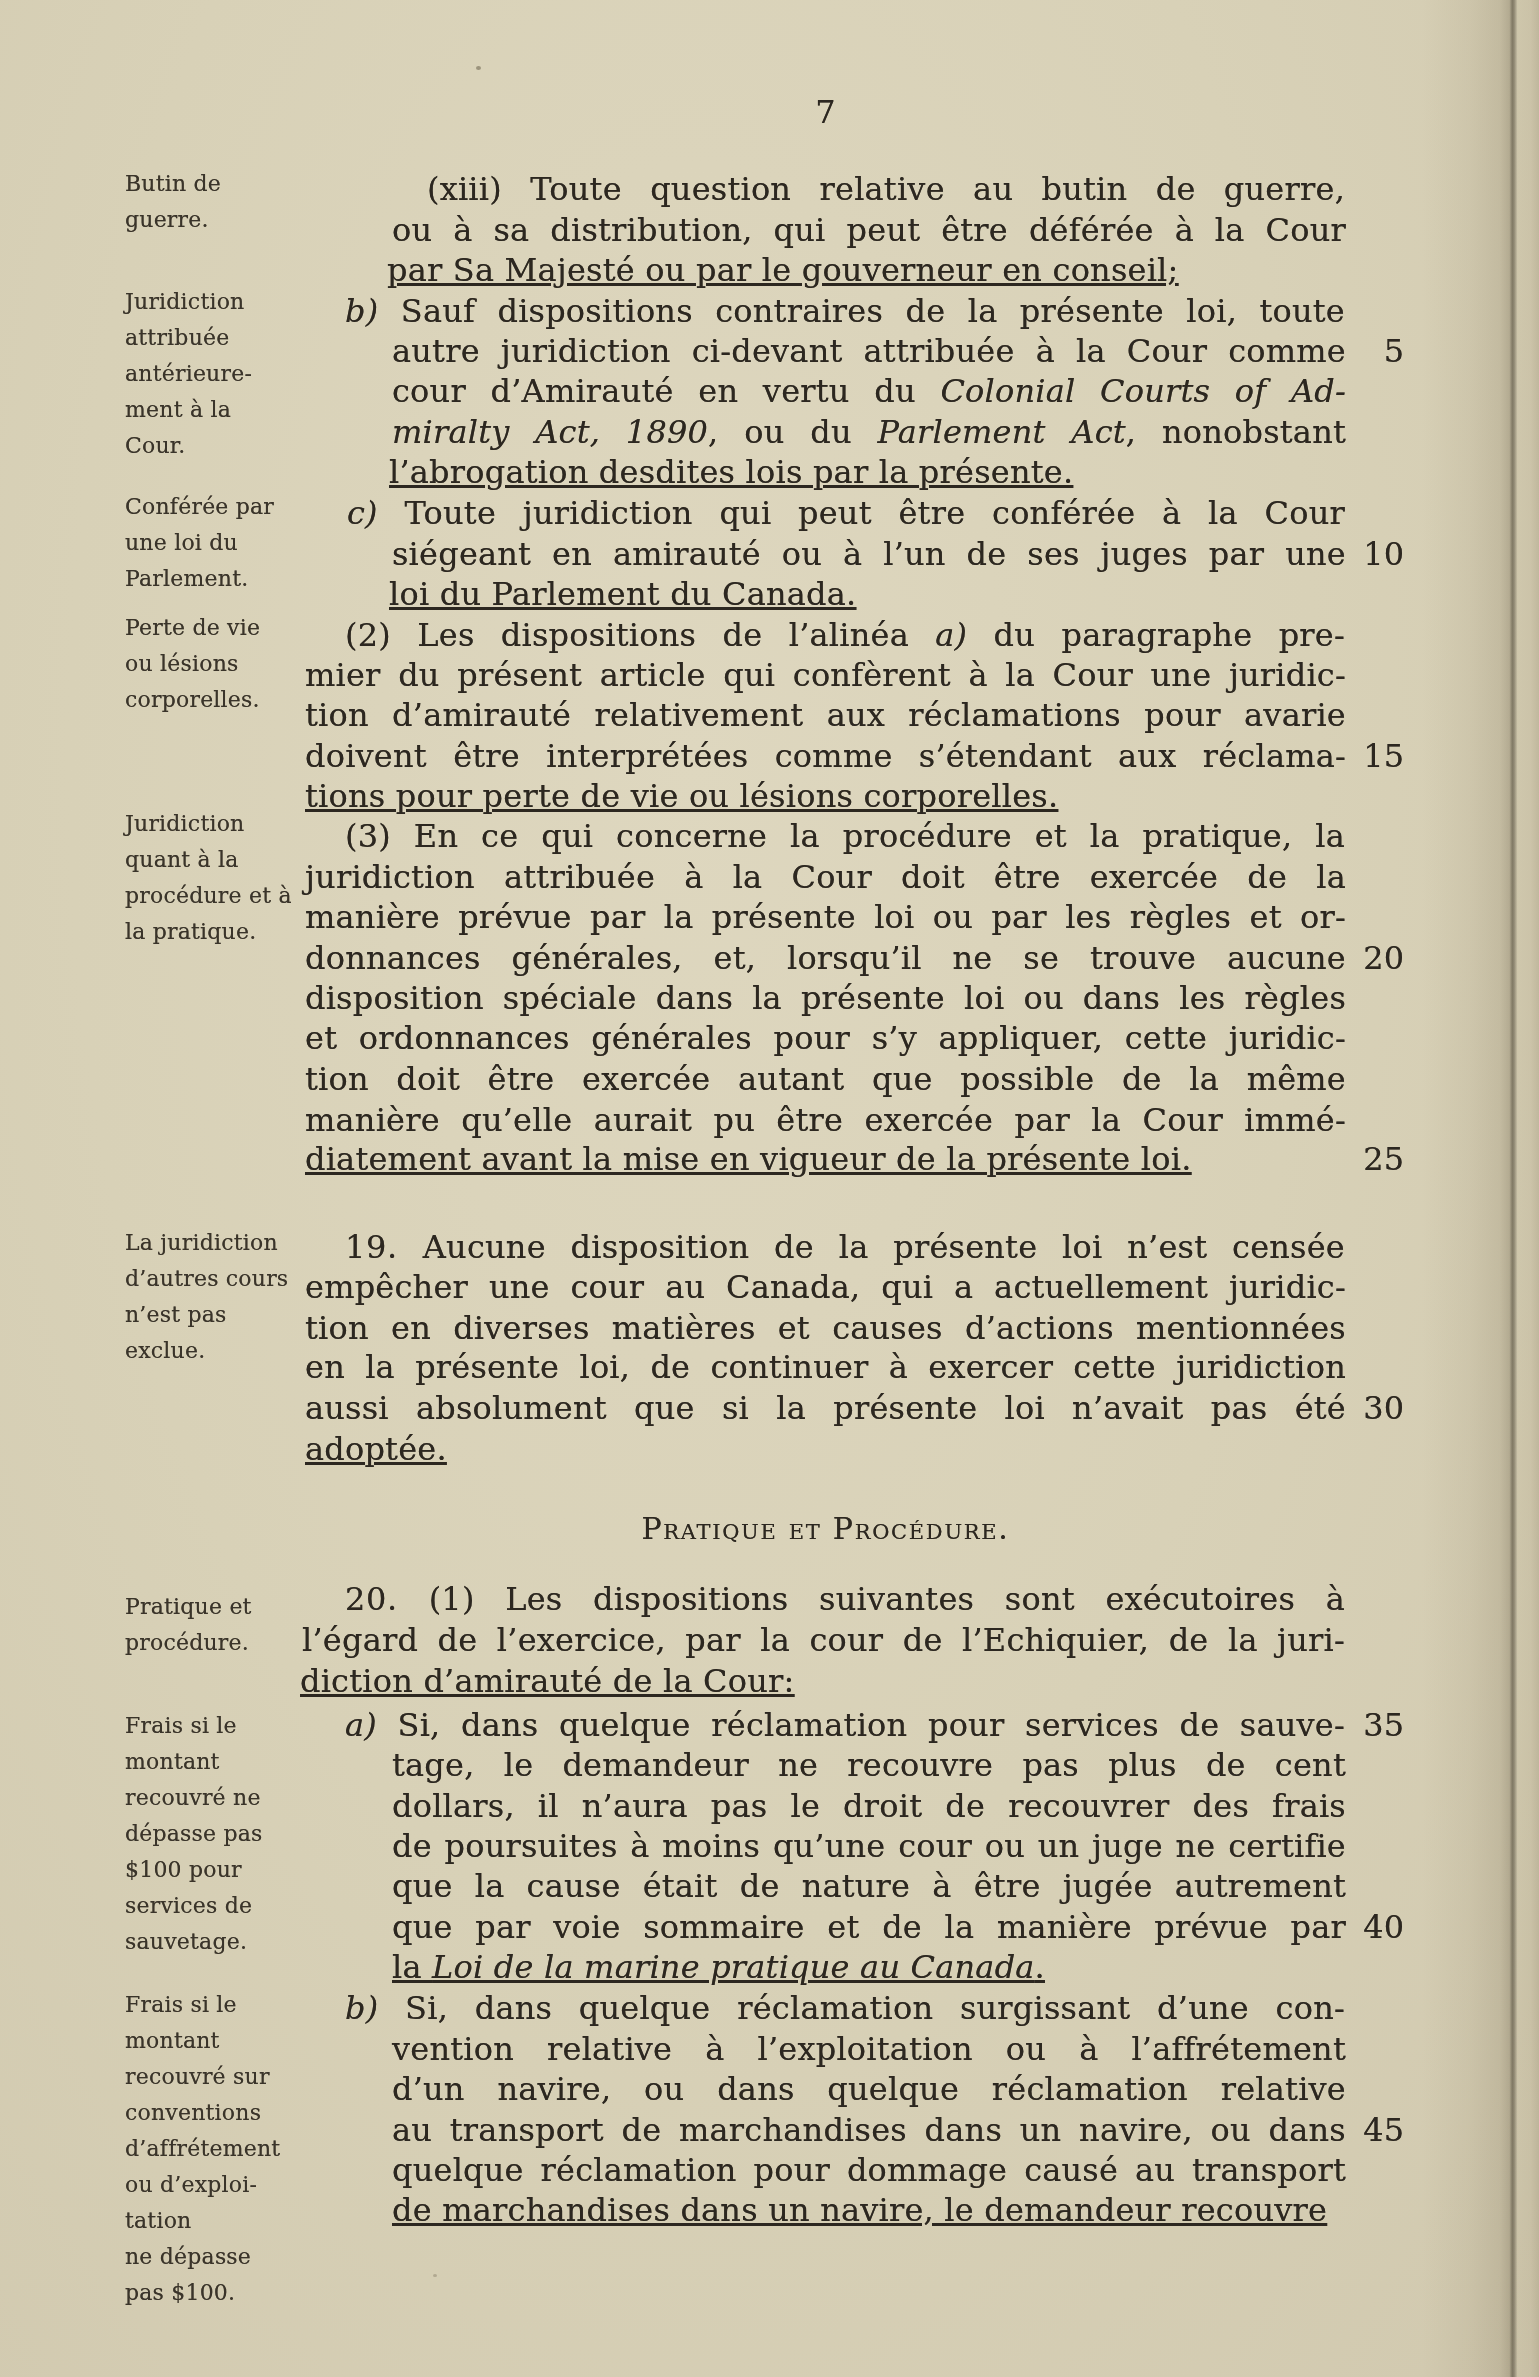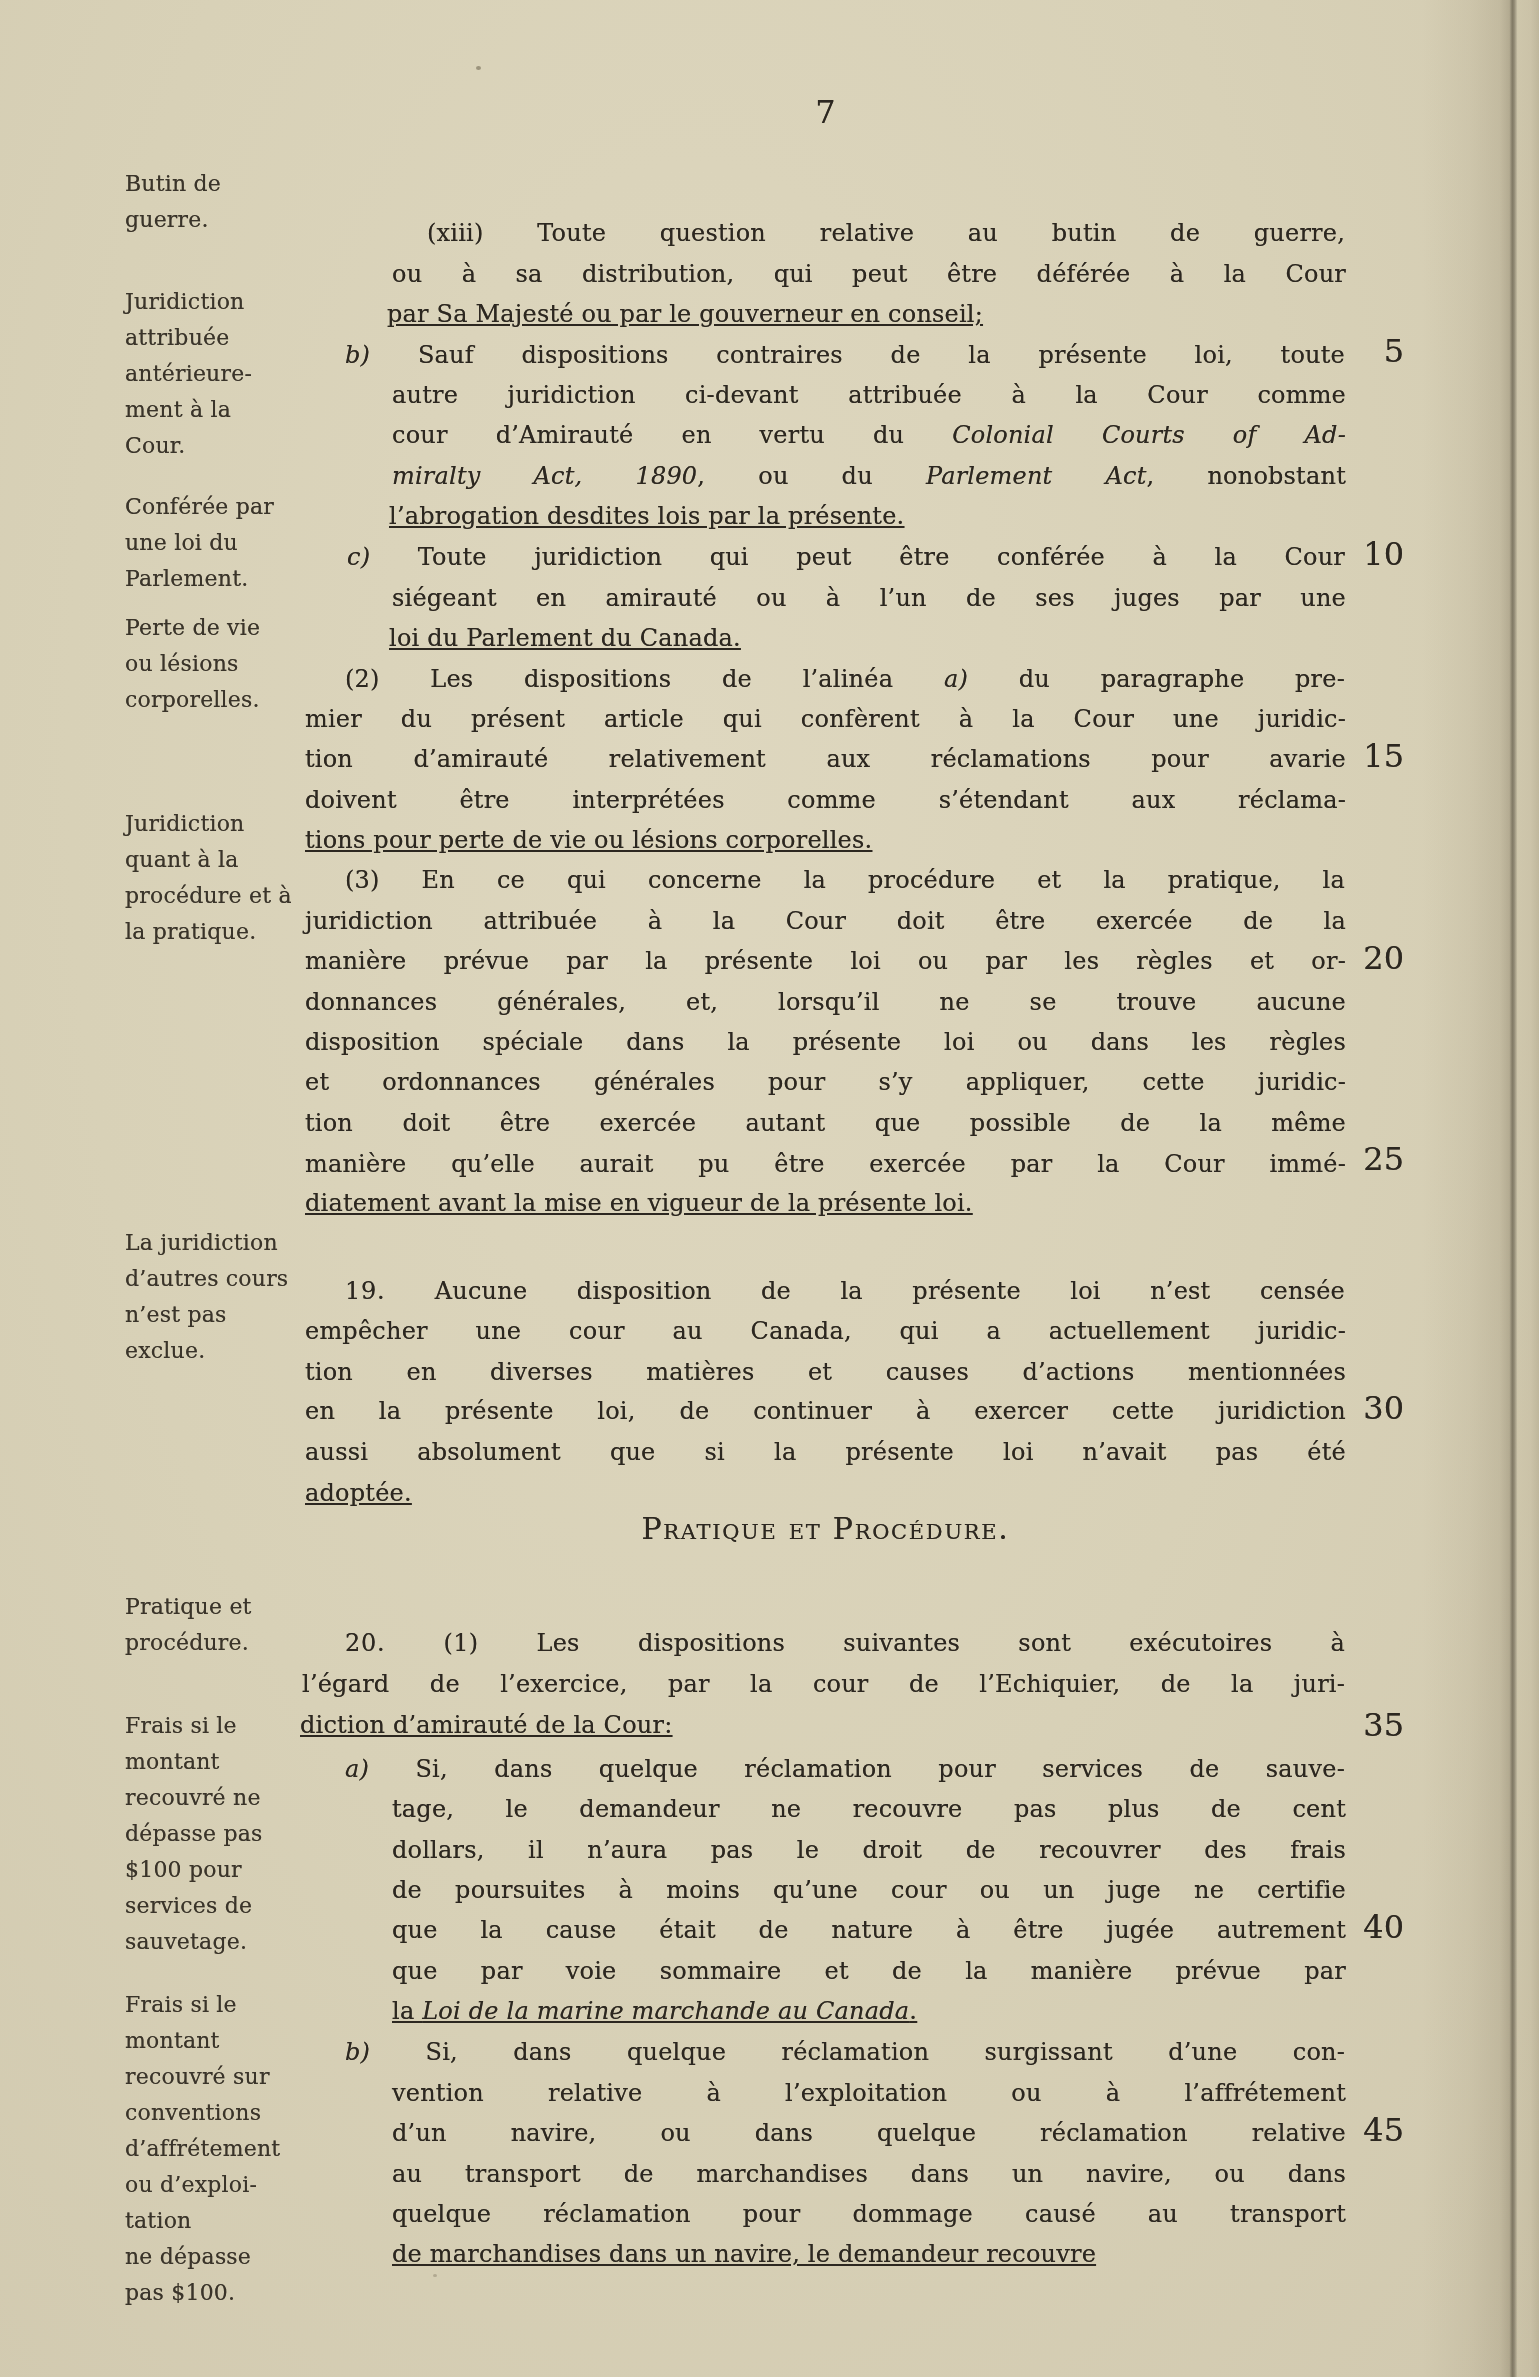--- a/index.html
+++ b/index.html
@@ -27,24 +27,23 @@
       rgba(120,105,72,0.10) 92%,
       rgba(100,88,58,0.20) 100%);
     pointer-events:none;
   }
   .pagenum{
     position:absolute;left:305px;width:1041px;top:95px;
     text-align:center;font-size:32px;line-height:34px;
     text-shadow:0 0 0.4px rgba(40,35,25,0.65);
   }
   .bl{
-    position:absolute;font-size:24px;line-height:36px;
+    position:absolute;font-size:32px;line-height:36px;
     letter-spacing:0.2px;color:#2c2720;
     text-shadow:0 0 0.4px rgba(40,35,25,0.65);
-    margin-top:44px;
   }
   .just{text-align:justify;text-align-last:justify;}
   .nj{white-space:nowrap;text-decoration:underline;}
   .it{font-style:italic;}
   .bd{font-weight:normal;letter-spacing:0.7px;}
   .mnote{
     position:absolute;left:125px;width:213px;
     font-size:22px;line-height:36px;color:#3a342a;
     white-space:pre-line;letter-spacing:0.2px;
     text-shadow:0 0 0.3px rgba(50,44,32,0.6);
@@ -145,21 +144,21 @@
 
   <div class="bl just" style="top:1581px;left:345px;width:1000px"><span class="bd">20.</span><span> (1) Les dispositions suivantes sont exécutoires à</span></div>
   <div class="bl just" style="top:1622px;left:302px;width:1043px">l’égard de l’exercice, par la cour de l’Echiquier, de la juri-</div>
   <div class="bl nj" style="top:1663px;left:300px">diction d’amirauté de la Cour:</div>
   <div class="bl just" style="top:1707px;left:345px;width:1000px"><span class="it">a)</span><span> Si, dans quelque réclamation pour services de sauve-</span></div>
   <div class="bl just" style="top:1747px;left:392px;width:954px">tage, le demandeur ne recouvre pas plus de cent</div>
   <div class="bl just" style="top:1788px;left:392px;width:954px">dollars, il n’aura pas le droit de recouvrer des frais</div>
   <div class="bl just" style="top:1828px;left:392px;width:954px">de poursuites à moins qu’une cour ou un juge ne certifie</div>
   <div class="bl just" style="top:1868px;left:392px;width:954px">que la cause était de nature à être jugée autrement</div>
   <div class="bl just" style="top:1909px;left:392px;width:954px">que par voie sommaire et de la manière prévue par</div>
-  <div class="bl nj" style="top:1949px;left:392px"><span>la </span><span class="it">Loi de la marine marchande au Canada</span><span>.</span></div>
+  <div class="bl nj" style="top:1949px;left:392px"><span>la </span><span class="it">Loi de la marine pratique au Canada</span><span>.</span></div>
   <div class="bl just" style="top:1990px;left:345px;width:1000px"><span class="it">b)</span><span> Si, dans quelque réclamation surgissant d’une con-</span></div>
   <div class="bl just" style="top:2031px;left:392px;width:954px">vention relative à l’exploitation ou à l’affrétement</div>
   <div class="bl just" style="top:2071px;left:392px;width:954px">d’un navire, ou dans quelque réclamation relative</div>
   <div class="bl just" style="top:2112px;left:392px;width:954px">au transport de marchandises dans un navire, ou dans</div>
   <div class="bl just" style="top:2152px;left:392px;width:954px">quelque réclamation pour dommage causé au transport</div>
   <div class="bl nj" style="top:2192px;left:392px">de marchandises dans un navire, le demandeur recouvre</div>
 
   <div class="lnum" style="top:333px">5</div>
   <div class="lnum" style="top:536px">10</div>
   <div class="lnum" style="top:738px">15</div>

